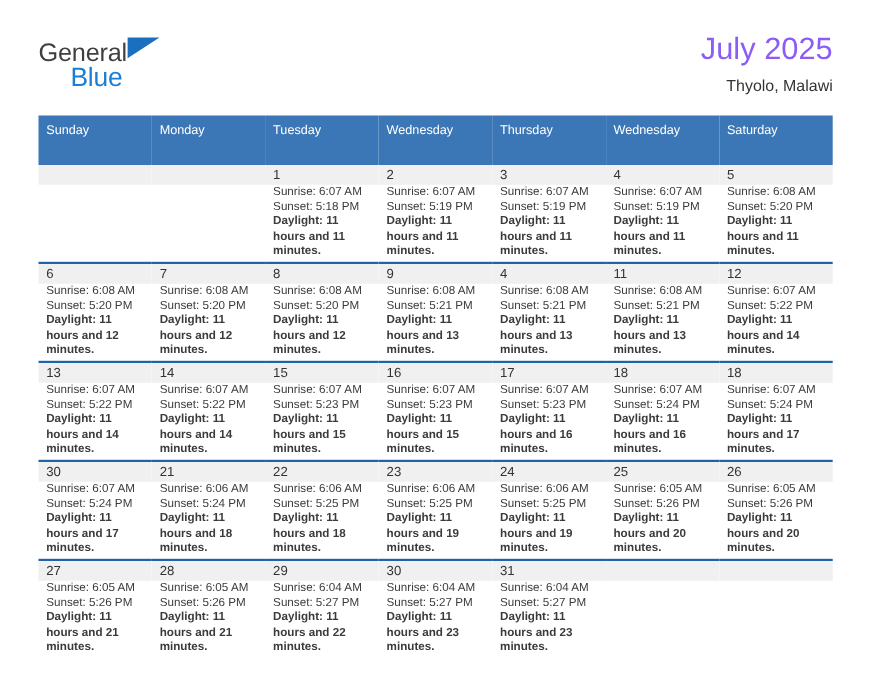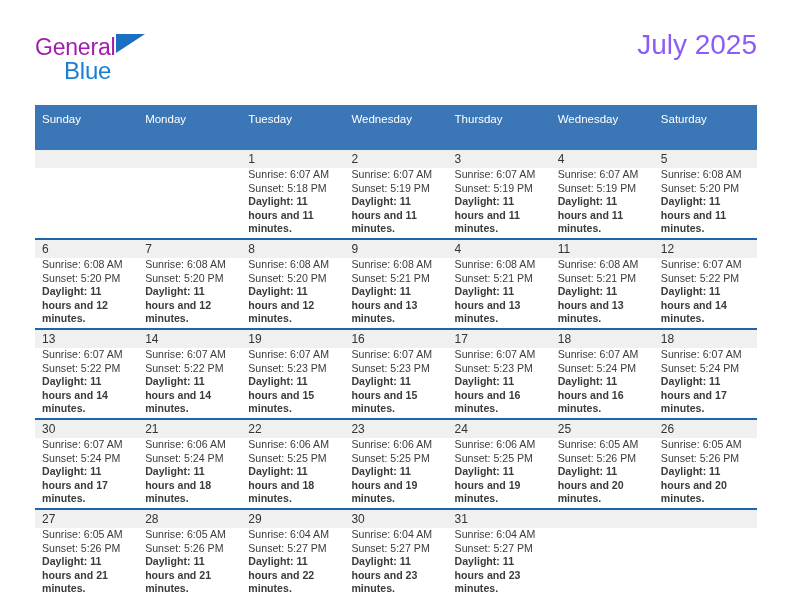--- a/index.html
+++ b/index.html
@@ -38,21 +38,21 @@
   }
   .brand-row1 {
     position: relative;
     height: 26px;
     line-height: 26px;
     white-space: nowrap;
   }
   .brand-general {
     font-size: 23px;
     letter-spacing: -0.2px;
-    color: #a21caf;
+    color: #404040;
     font-family: "Liberation Sans", sans-serif;
   }
   .brand-tri {
     display: inline-block;
     vertical-align: 2px;
     margin-left: 1px;
     width: 0;
     height: 0;
     border-left: 29px solid #1a6fc0;
     border-bottom: 19px solid transparent;
@@ -167,20 +167,21 @@
       <div class="brand-row1">
         <span class="brand-general">General</span><span class="brand-tri"></span>
       </div>
       <div class="brand-row2">
         <span class="brand-blue">Blue</span>
       </div>
     </div>
 
     <div class="title-block">
       <div class="cal-title">July 2025</div>
+      <div class="cal-subtitle">Thyolo, Malawi</div>
     </div>
 
   </div>
 
   <table class="calendar">
     <thead>
       <tr id="header-row">
           <th>Sunday</th>
           <th>Monday</th>
           <th>Tuesday</th>
@@ -341,21 +342,21 @@
               <div class="daynum">14</div>
               <div class="info">
                 <div>Sunrise: 6:07 AM</div>
                 <div>Sunset: 5:22 PM</div>
                 <div class="daylight">Daylight: 11 hours and 14 minutes.</div>
               </div>
             </div>
           </td>
           <td>
             <div class="cell">
-              <div class="daynum">19</div>
+              <div class="daynum">15</div>
               <div class="info">
                 <div>Sunrise: 6:07 AM</div>
                 <div>Sunset: 5:23 PM</div>
                 <div class="daylight">Daylight: 11 hours and 15 minutes.</div>
               </div>
             </div>
           </td>
           <td>
             <div class="cell">
               <div class="daynum">16</div>

